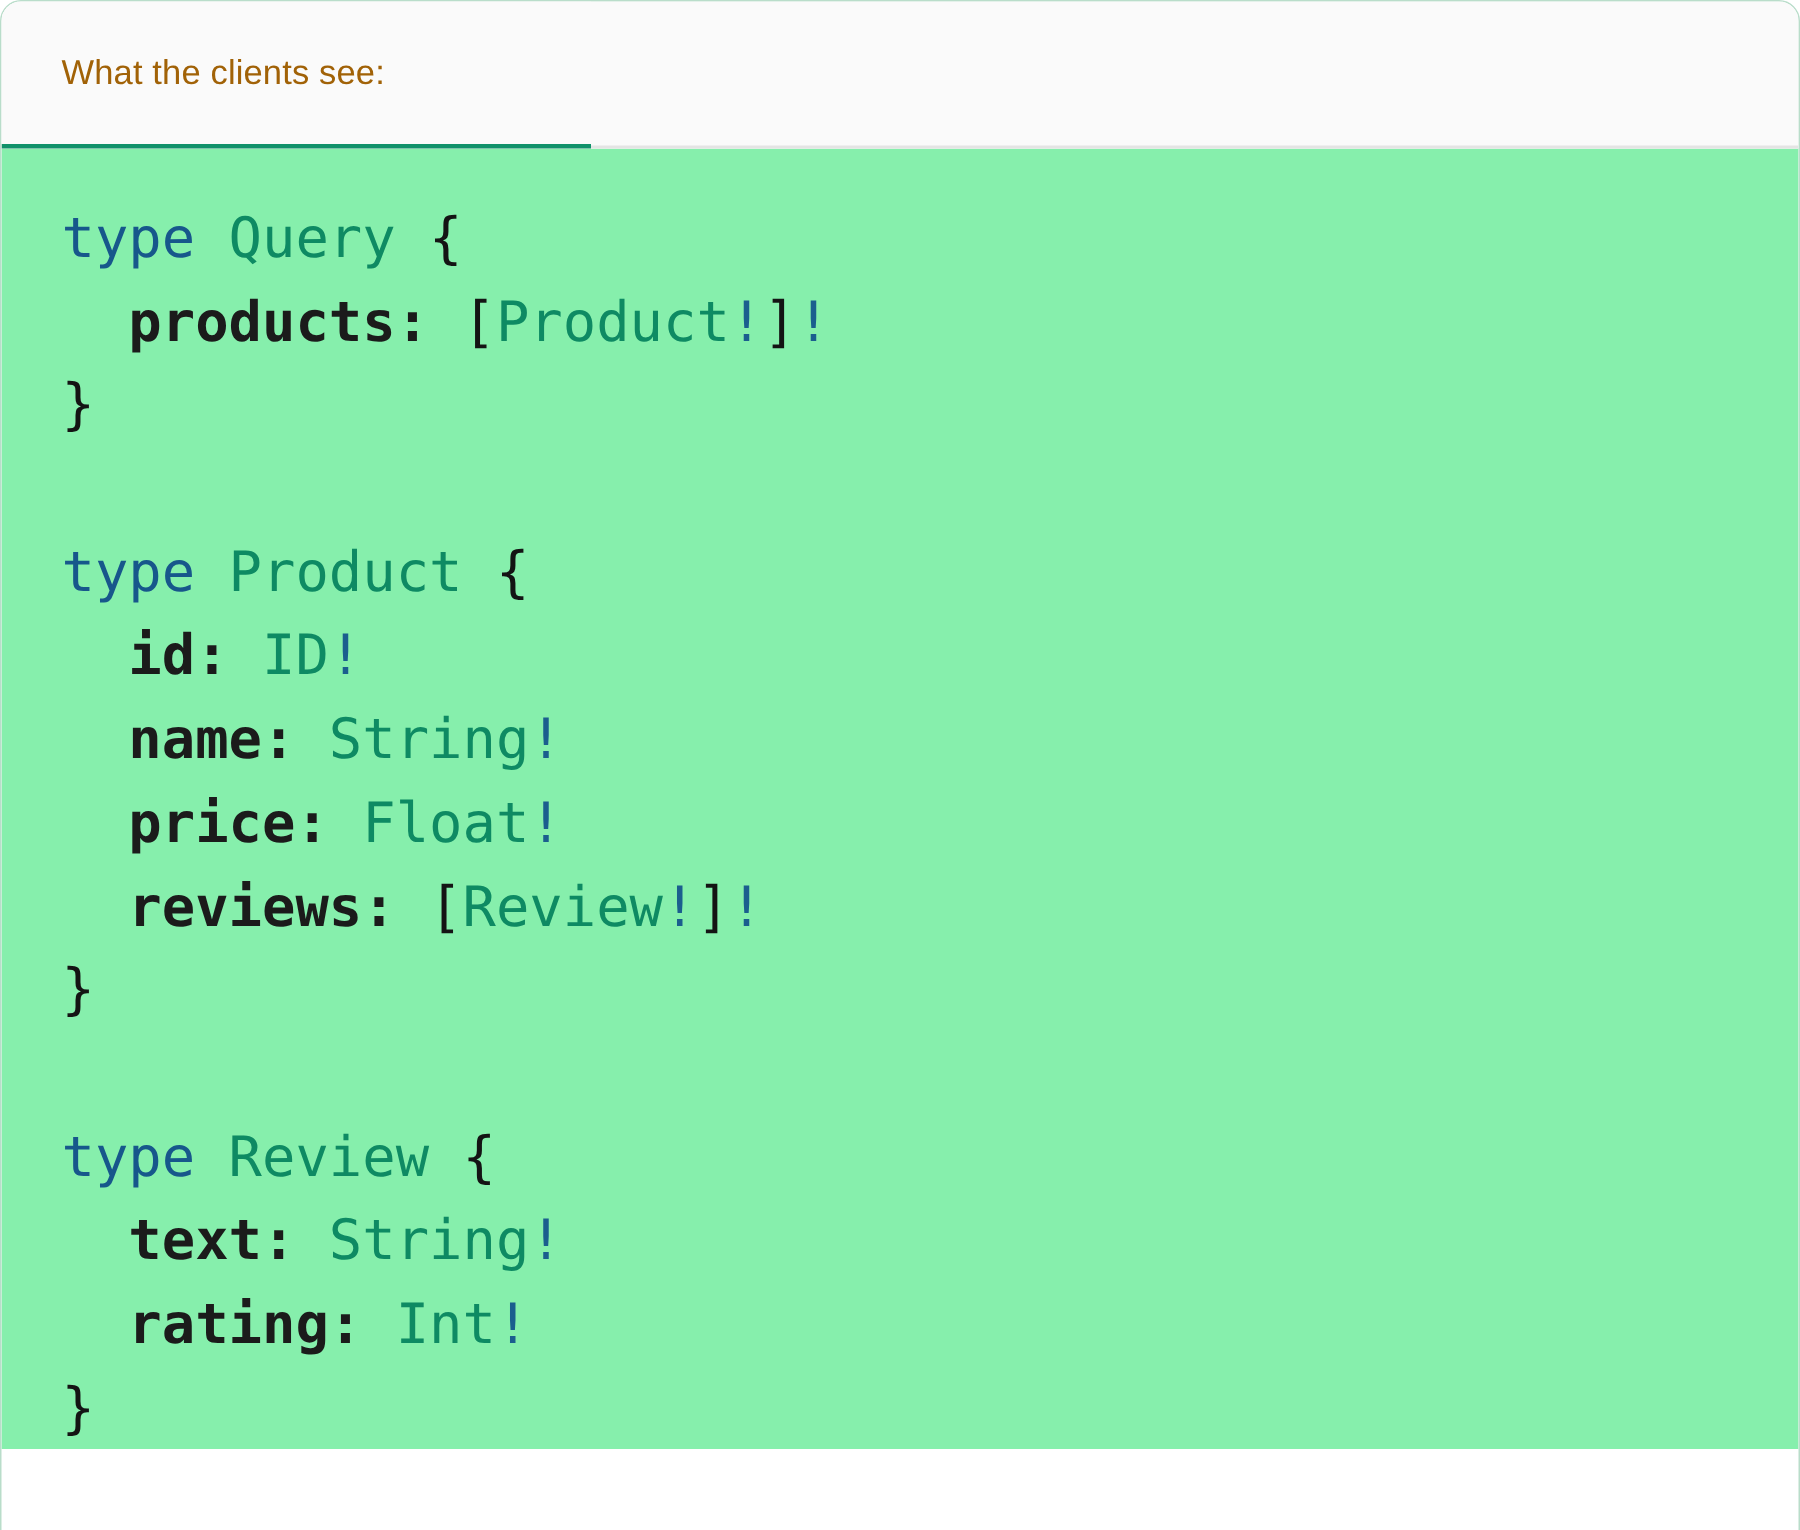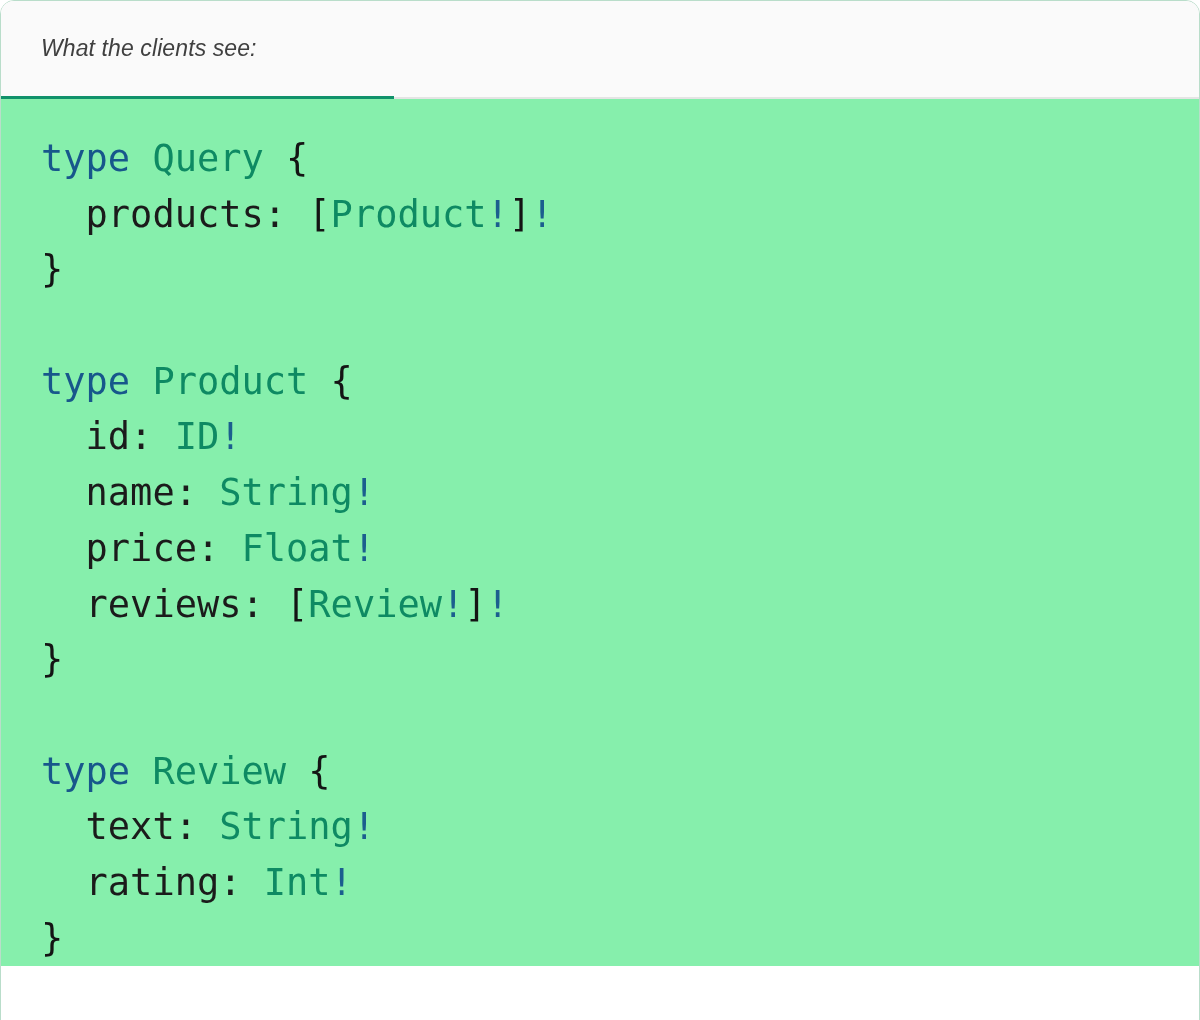--- a/index.html
+++ b/index.html
@@ -78,32 +78,32 @@
     white-space: pre;
     color: #161616;
     tab-size: 2;
   }
 
   .ln { display: block; height: 55.7px; }
 
   
   .tok-kw    { color: #17578b; }   
   .tok-type  { color: #0e8a63; }   
-  .tok-field { color: #1b1b1b; }   
+  .tok-field { color: #1b1b1b; font-weight: bold; }   
   .tok-punct { color: #141414; }   
   .tok-bang  { color: #1b5e8e; }   
 </style>
 </head>
 <body>
 
 <div class="card" style="border-color: rgb(185, 221, 202); background: rgb(255, 255, 255);">
 
   <div class="card-header" style="background: rgb(250, 250, 250); border-bottom-color: rgb(228, 228, 228);">
     <div class="tab" style="border-bottom-color: rgb(16, 145, 106);">
-      <span class="tab-label" style="color: #404040; font-style: italic;">What the clients see:</span>
+      <span class="tab-label" style="color: #a16207;">What the clients see:</span>
     </div>
   </div>
 
   <div class="code-body">
     <pre class="code" id="code-block"><span class="ln"><span class="tok-kw" style="color: rgb(23, 87, 139);">type</span><span class="tok-plain"> </span><span class="tok-type" style="color: rgb(14, 138, 99);">Query</span><span class="tok-plain"> </span><span class="tok-punct" style="color: rgb(20, 20, 20);">{</span></span><span class="ln"><span class="tok-plain">  </span><span class="tok-field" style="color: rgb(27, 27, 27);">products:</span><span class="tok-plain"> </span><span class="tok-punct" style="color: rgb(20, 20, 20);">[</span><span class="tok-type" style="color: rgb(14, 138, 99);">Product</span><span class="tok-bang" style="color: rgb(27, 94, 142);">!</span><span class="tok-punct" style="color: rgb(20, 20, 20);">]</span><span class="tok-bang" style="color: rgb(27, 94, 142);">!</span></span><span class="ln"><span class="tok-punct" style="color: rgb(20, 20, 20);">}</span></span><span class="ln">&nbsp;</span><span class="ln"><span class="tok-kw" style="color: rgb(23, 87, 139);">type</span><span class="tok-plain"> </span><span class="tok-type" style="color: rgb(14, 138, 99);">Product</span><span class="tok-plain"> </span><span class="tok-punct" style="color: rgb(20, 20, 20);">{</span></span><span class="ln"><span class="tok-plain">  </span><span class="tok-field" style="color: rgb(27, 27, 27);">id:</span><span class="tok-plain"> </span><span class="tok-type" style="color: rgb(14, 138, 99);">ID</span><span class="tok-bang" style="color: rgb(27, 94, 142);">!</span></span><span class="ln"><span class="tok-plain">  </span><span class="tok-field" style="color: rgb(27, 27, 27);">name:</span><span class="tok-plain"> </span><span class="tok-type" style="color: rgb(14, 138, 99);">String</span><span class="tok-bang" style="color: rgb(27, 94, 142);">!</span></span><span class="ln"><span class="tok-plain">  </span><span class="tok-field" style="color: rgb(27, 27, 27);">price:</span><span class="tok-plain"> </span><span class="tok-type" style="color: rgb(14, 138, 99);">Float</span><span class="tok-bang" style="color: rgb(27, 94, 142);">!</span></span><span class="ln"><span class="tok-plain">  </span><span class="tok-field" style="color: rgb(27, 27, 27);">reviews:</span><span class="tok-plain"> </span><span class="tok-punct" style="color: rgb(20, 20, 20);">[</span><span class="tok-type" style="color: rgb(14, 138, 99);">Review</span><span class="tok-bang" style="color: rgb(27, 94, 142);">!</span><span class="tok-punct" style="color: rgb(20, 20, 20);">]</span><span class="tok-bang" style="color: rgb(27, 94, 142);">!</span></span><span class="ln"><span class="tok-punct" style="color: rgb(20, 20, 20);">}</span></span><span class="ln">&nbsp;</span><span class="ln"><span class="tok-kw" style="color: rgb(23, 87, 139);">type</span><span class="tok-plain"> </span><span class="tok-type" style="color: rgb(14, 138, 99);">Review</span><span class="tok-plain"> </span><span class="tok-punct" style="color: rgb(20, 20, 20);">{</span></span><span class="ln"><span class="tok-plain">  </span><span class="tok-field" style="color: rgb(27, 27, 27);">text:</span><span class="tok-plain"> </span><span class="tok-type" style="color: rgb(14, 138, 99);">String</span><span class="tok-bang" style="color: rgb(27, 94, 142);">!</span></span><span class="ln"><span class="tok-plain">  </span><span class="tok-field" style="color: rgb(27, 27, 27);">rating:</span><span class="tok-plain"> </span><span class="tok-type" style="color: rgb(14, 138, 99);">Int</span><span class="tok-bang" style="color: rgb(27, 94, 142);">!</span></span><span class="ln"><span class="tok-punct" style="color: rgb(20, 20, 20);">}</span></span></pre>
   </div>
 
 </div>
 
 </body></html>

